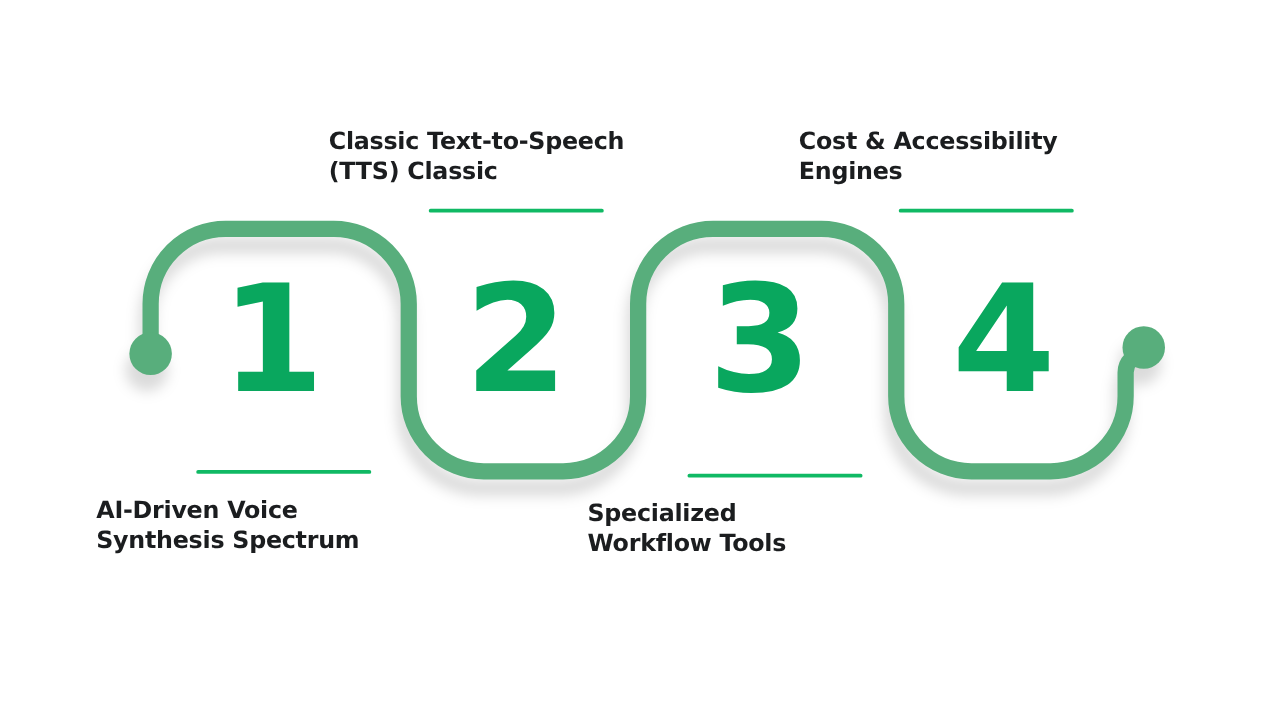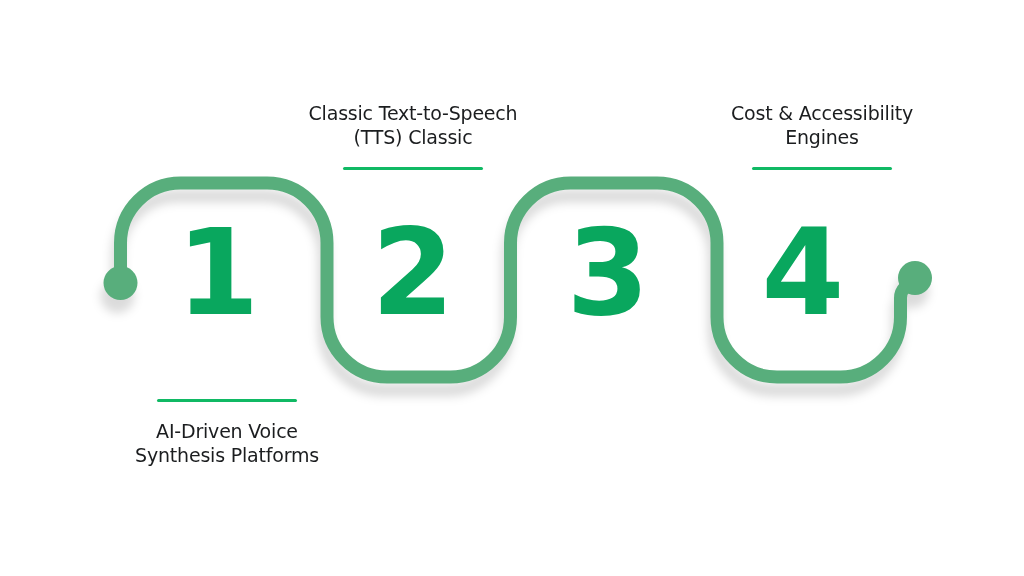--- a/index.html
+++ b/index.html
@@ -42,23 +42,23 @@
     line-height: 1;
     font-weight: bold;
     color: var(--number);
     white-space: nowrap;
     font-family: "DejaVu Sans", sans-serif;
   }
   .label {
     position: absolute;
     width: 300px;
     margin-left: -150px;
-    text-align: center;
+    text-align: left;
     color: var(--text);
-    font-weight: normal;
+    font-weight: bold;
     font-size: 19px;
     line-height: 24px;
     letter-spacing: -0.2px;
   }
   .rule {
     width: 140px;
     height: 3px;
     background: var(--rule);
     margin: 0 auto;
     border-radius: 2px;
@@ -101,26 +101,31 @@
   <div class="num" style="left:413px">2</div>
   <div class="num" style="left:608px">3</div>
   <div class="num" style="left:803px">4</div>
 
   <div class="label above" style="left:413px; top:101px">
     <div>Classic Text-to-Speech</div>
     <div>(TTS) Classic</div>
     <div class="rule"></div>
   </div>
 
-  <div class="label above" style="left:822px; top:101px">
+  <div class="label above" style="left:789px; top:101px">
     <div>Cost &amp; Accessibility</div>
     <div>Engines</div>
     <div class="rule"></div>
   </div>
 
-  <div class="label below" style="left:227px; top:399px">
+  <div class="label below" style="left:227px; top:376px">
     <div class="rule"></div>
     <div>AI-Driven Voice</div>
-    <div>Synthesis Platforms</div>
+    <div>Synthesis Spectrum</div>
   </div>
 
+  <div class="label below" style="left:620px; top:379px">
+    <div class="rule"></div>
+    <div>Specialized</div>
+    <div>Workflow Tools</div>
+  </div>
 
 </div>
 
 </body></html>

